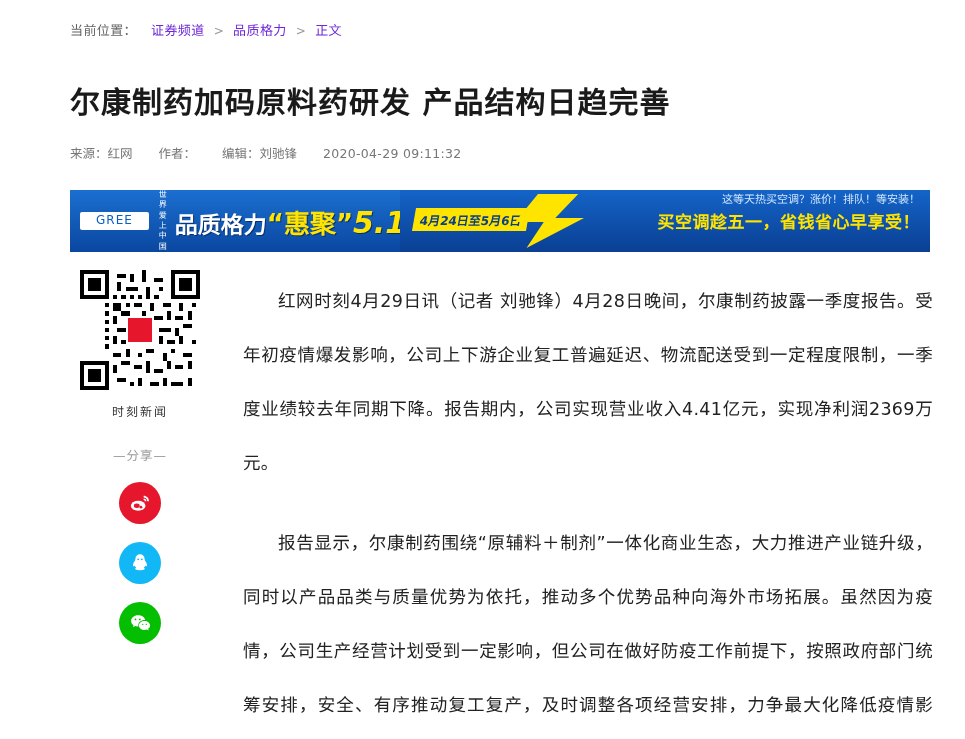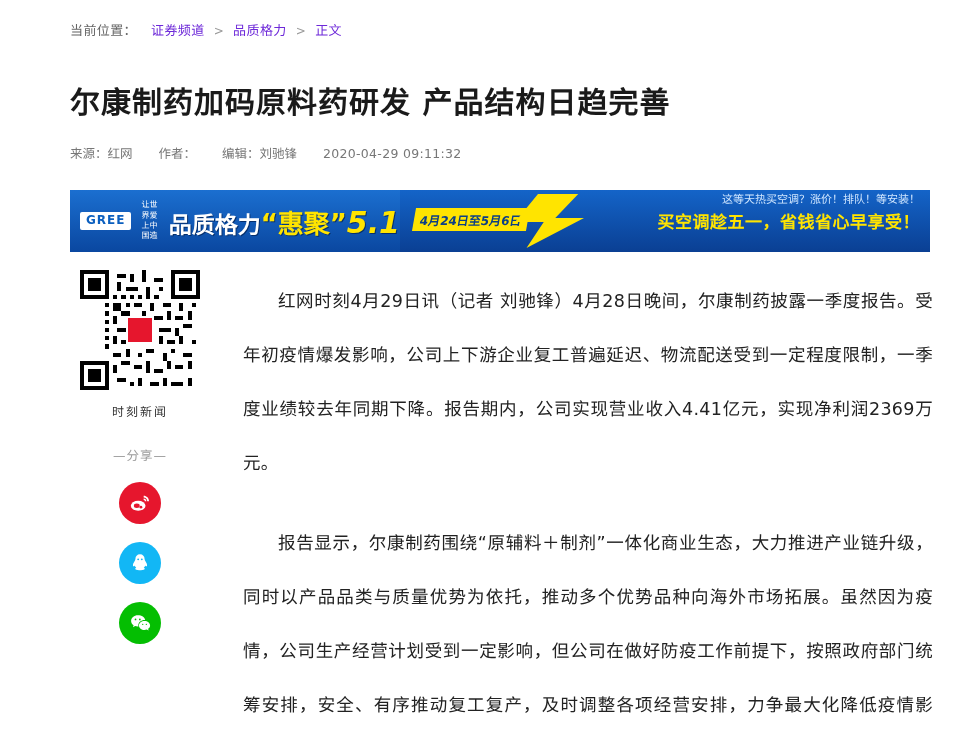--- a/index.html
+++ b/index.html
@@ -80,23 +80,23 @@
     width: 330px;
     background: linear-gradient(180deg,#1b6fd0 0%, #0a47a0 100%);
     position: relative;
     display: flex;
     align-items: center;
     padding-left: 10px;
   }
   .gree-logo {
     background: #fff;
     color: #0b5fbf;
-    font-weight: bold;
+    font-weight: normal;
     font-size: 13px;
-    padding: 2px 6px;
+    padding: 2px 16px;
     border-radius: 2px;
     line-height: 1.1;
     display: flex;
     flex-direction: column;
     align-items: center;
   }
   .gree-logo .g-en { letter-spacing: 1px; font-size: 12px;}
   .gree-tag {
     color: #fff;
     font-size: 8px;

